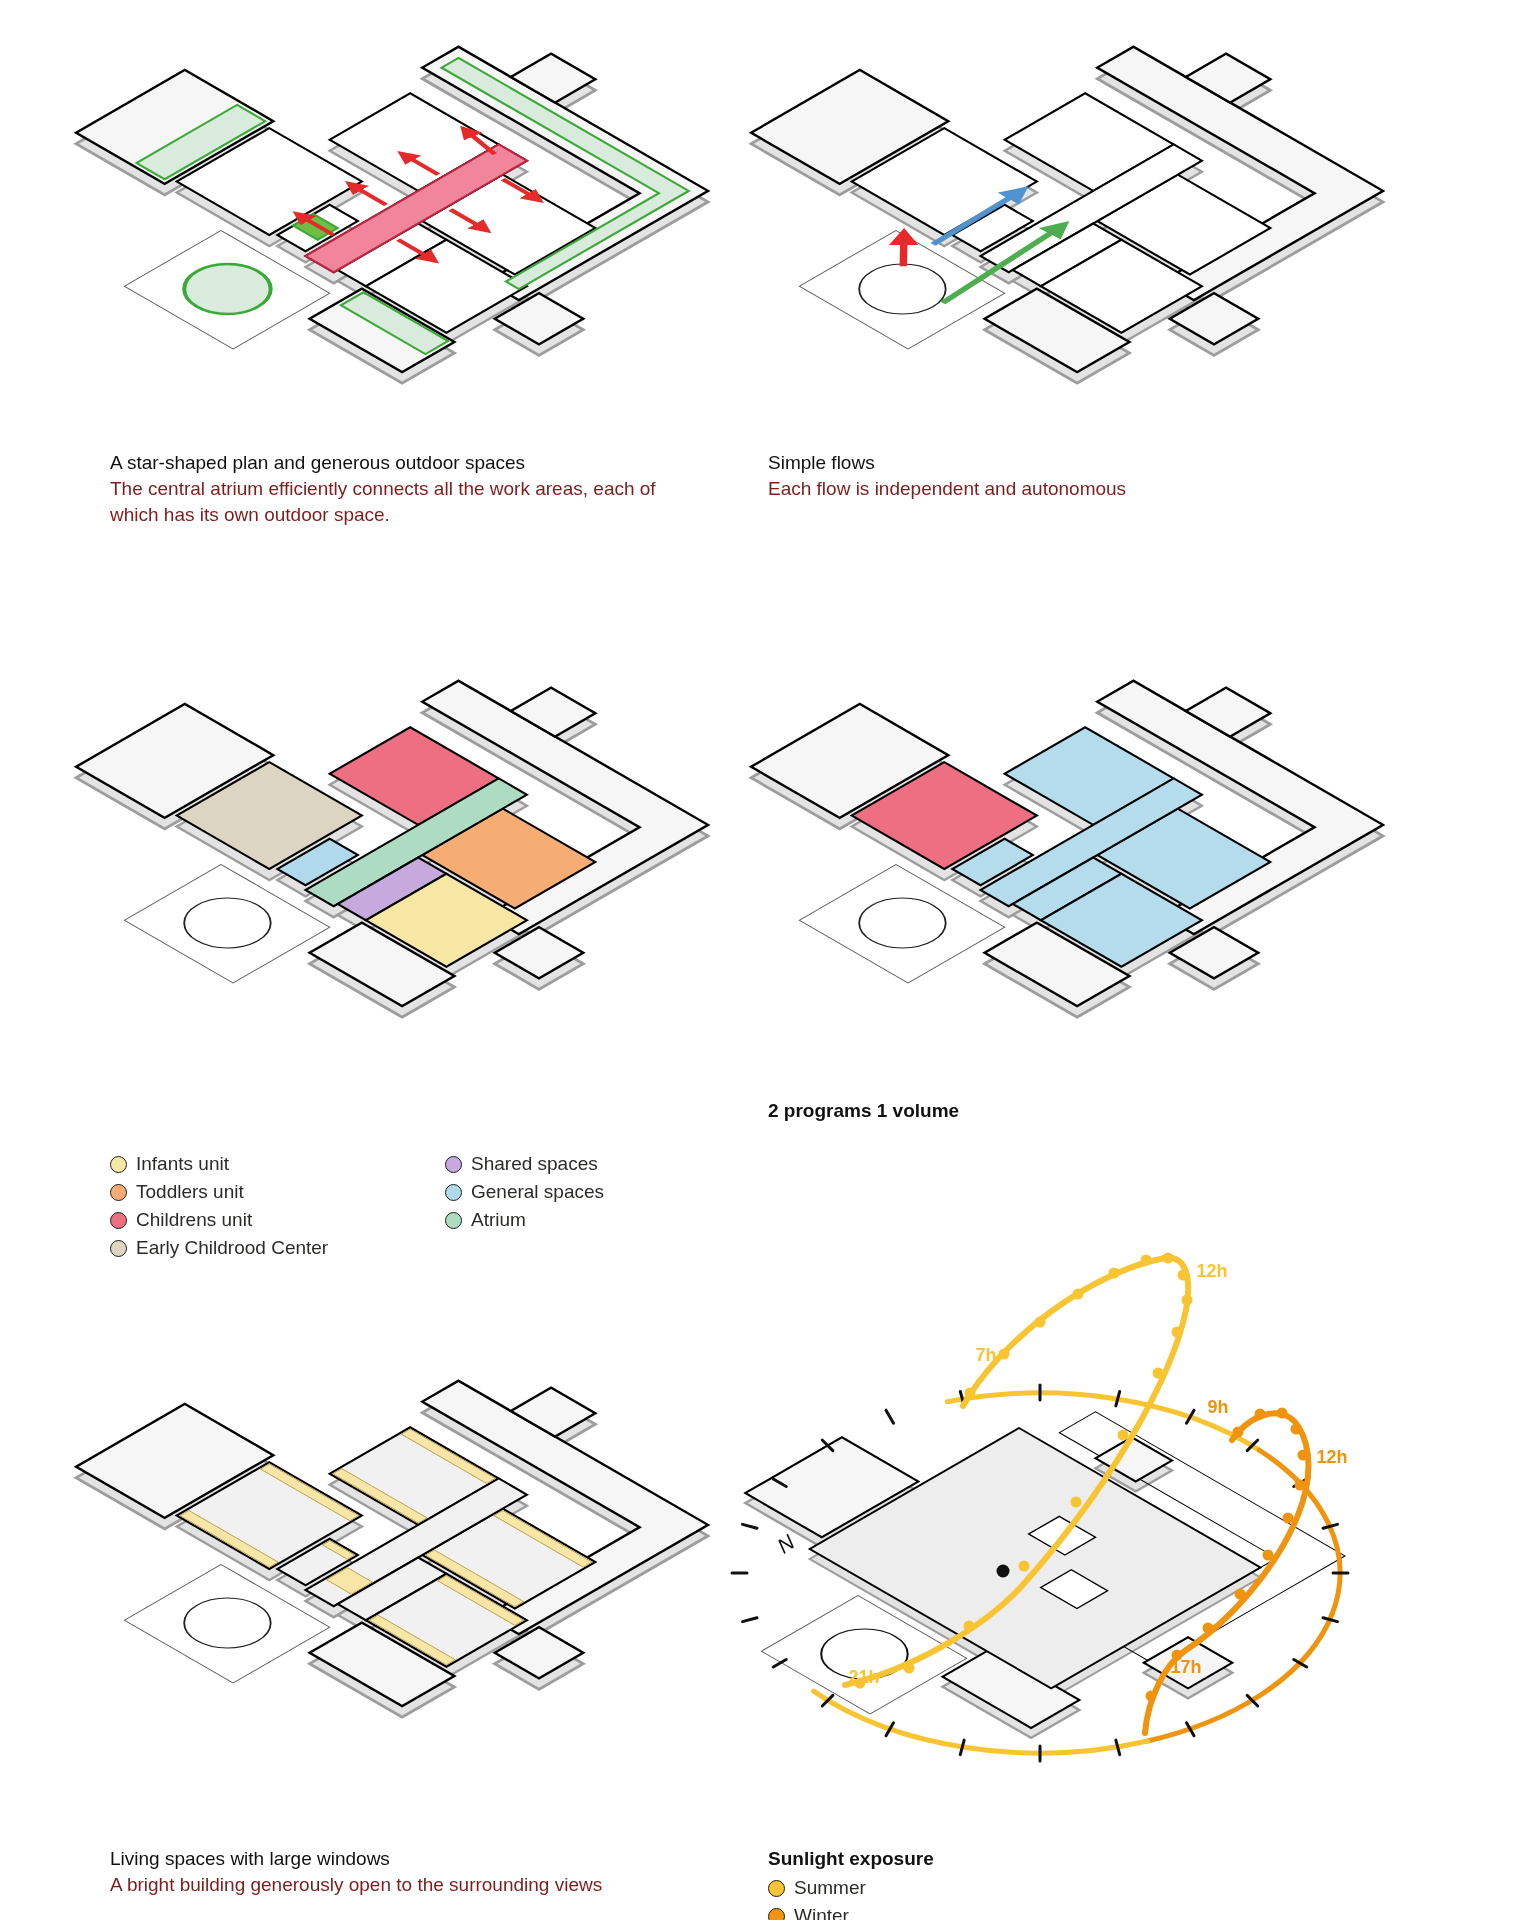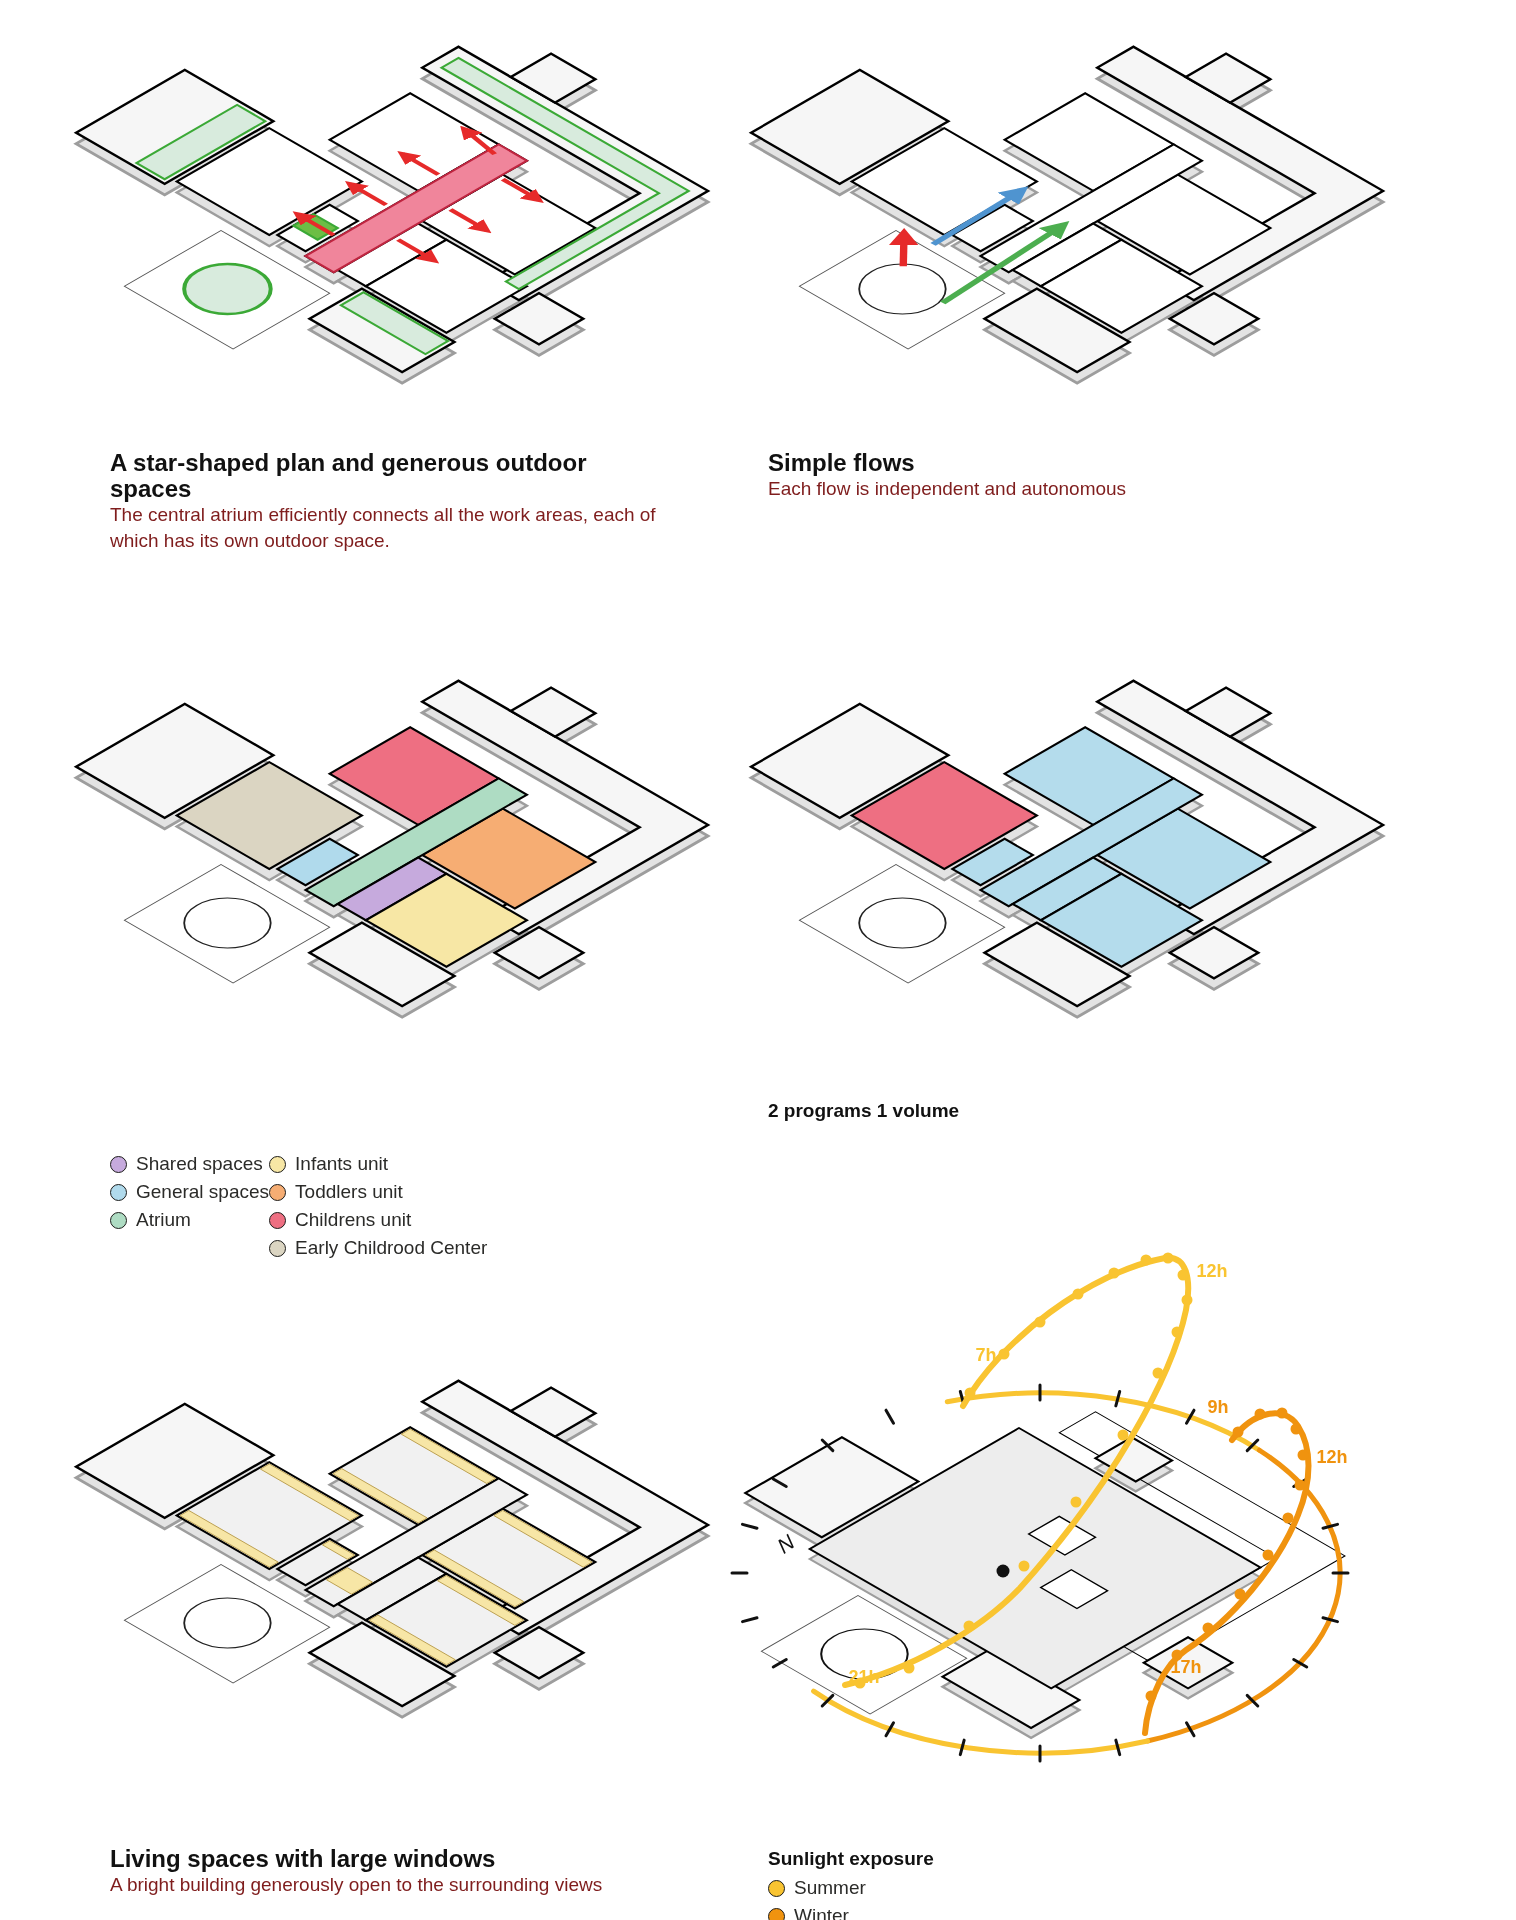--- a/index.html
+++ b/index.html
@@ -1,21 +1,21 @@
 <!DOCTYPE html>
 <html><head>
 <meta charset="utf-8">
 <style>
   html,body{margin:0;padding:0;background:#ffffff;}
   body{width:1516px;height:1920px;position:relative;overflow:hidden;
        font-family:"Liberation Sans", sans-serif;color:#1d1d1b;}
   .abs{position:absolute;}
   .diag{position:absolute;}
   .diag svg{display:block;}
-  .cap-title{font-size:24px;font-weight:bold;line-height:26px;color:#111;}
+  .cap-title{font-size:19px;font-weight:normal;line-height:26px;color:#111;}
   .cap-body{font-size:19px;line-height:26px;color:#7f1d1d;}
   .legend-title{font-size:19px;font-weight:bold;line-height:26px;color:#111;margin-bottom:2px;}
   .legend-cols{display:flex;}
   .legend-col{display:flex;flex-direction:column;}
   .legend-item{display:flex;align-items:center;height:28px;font-size:19px;color:#2b2b29;white-space:nowrap;}
   .sw{width:15px;height:15px;border-radius:50%;border:1.6px solid #1d1d1b;margin-right:9px;flex:0 0 auto;}
 </style>
 </head>
 <body>
 
@@ -353,50 +353,50 @@
   <div class="cap-body">The central atrium efficiently connects all the work areas, each of which has its own outdoor space.</div>
 </div>
 
 <div class="abs" style="left:768px;top:450px;width:560px">
   <div class="cap-title">Simple flows</div>
   <div class="cap-body">Each flow is independent and autonomous</div>
 </div>
 
 <div class="abs" style="left:110px;top:1150px">
   <div class="legend-cols">
+    <div class="legend-col" style="width:335px" id="programs-col1">
+        <div class="legend-item">
+          <span class="sw" style="background: rgb(247, 231, 165);"></span>
+          <span>Infants unit</span>
+        </div>
+        <div class="legend-item">
+          <span class="sw" style="background: rgb(246, 173, 115);"></span>
+          <span>Toddlers unit</span>
+        </div>
+        <div class="legend-item">
+          <span class="sw" style="background: rgb(238, 111, 130);"></span>
+          <span>Childrens unit</span>
+        </div>
+        <div class="legend-item">
+          <span class="sw" style="background: rgb(219, 213, 194);"></span>
+          <span>Early Childrood Center</span>
+        </div>
+      </div>
     <div class="legend-col" id="programs-col2">
         <div class="legend-item">
           <span class="sw" style="background: rgb(198, 170, 221);"></span>
           <span>Shared spaces</span>
         </div>
         <div class="legend-item">
           <span class="sw" style="background: rgb(176, 218, 236);"></span>
           <span>General spaces</span>
         </div>
         <div class="legend-item">
           <span class="sw" style="background: rgb(174, 220, 195);"></span>
           <span>Atrium</span>
-        </div>
-      </div>
-    <div class="legend-col" style="width:335px" id="programs-col1">
-        <div class="legend-item">
-          <span class="sw" style="background: rgb(247, 231, 165);"></span>
-          <span>Infants unit</span>
-        </div>
-        <div class="legend-item">
-          <span class="sw" style="background: rgb(246, 173, 115);"></span>
-          <span>Toddlers unit</span>
-        </div>
-        <div class="legend-item">
-          <span class="sw" style="background: rgb(238, 111, 130);"></span>
-          <span>Childrens unit</span>
-        </div>
-        <div class="legend-item">
-          <span class="sw" style="background: rgb(219, 213, 194);"></span>
-          <span>Early Childrood Center</span>
         </div>
       </div>
   </div>
 </div>
 
 <div class="abs" style="left:768px;top:1098px">
   <div class="legend-title">2 programs 1 volume</div>
 </div>
 
 <div class="abs" style="left:110px;top:1846px;width:560px">

